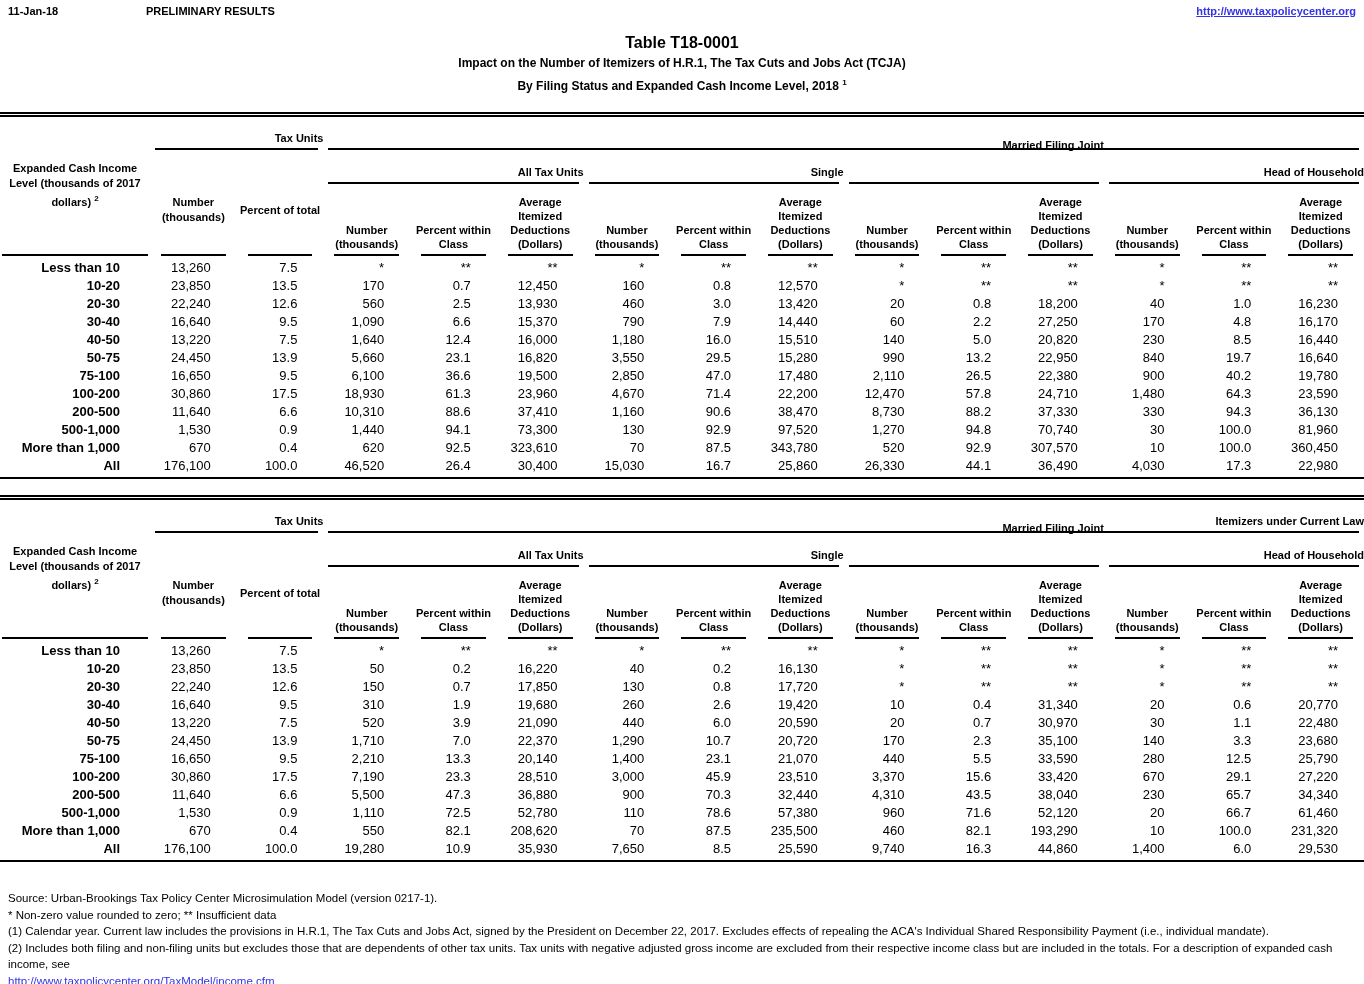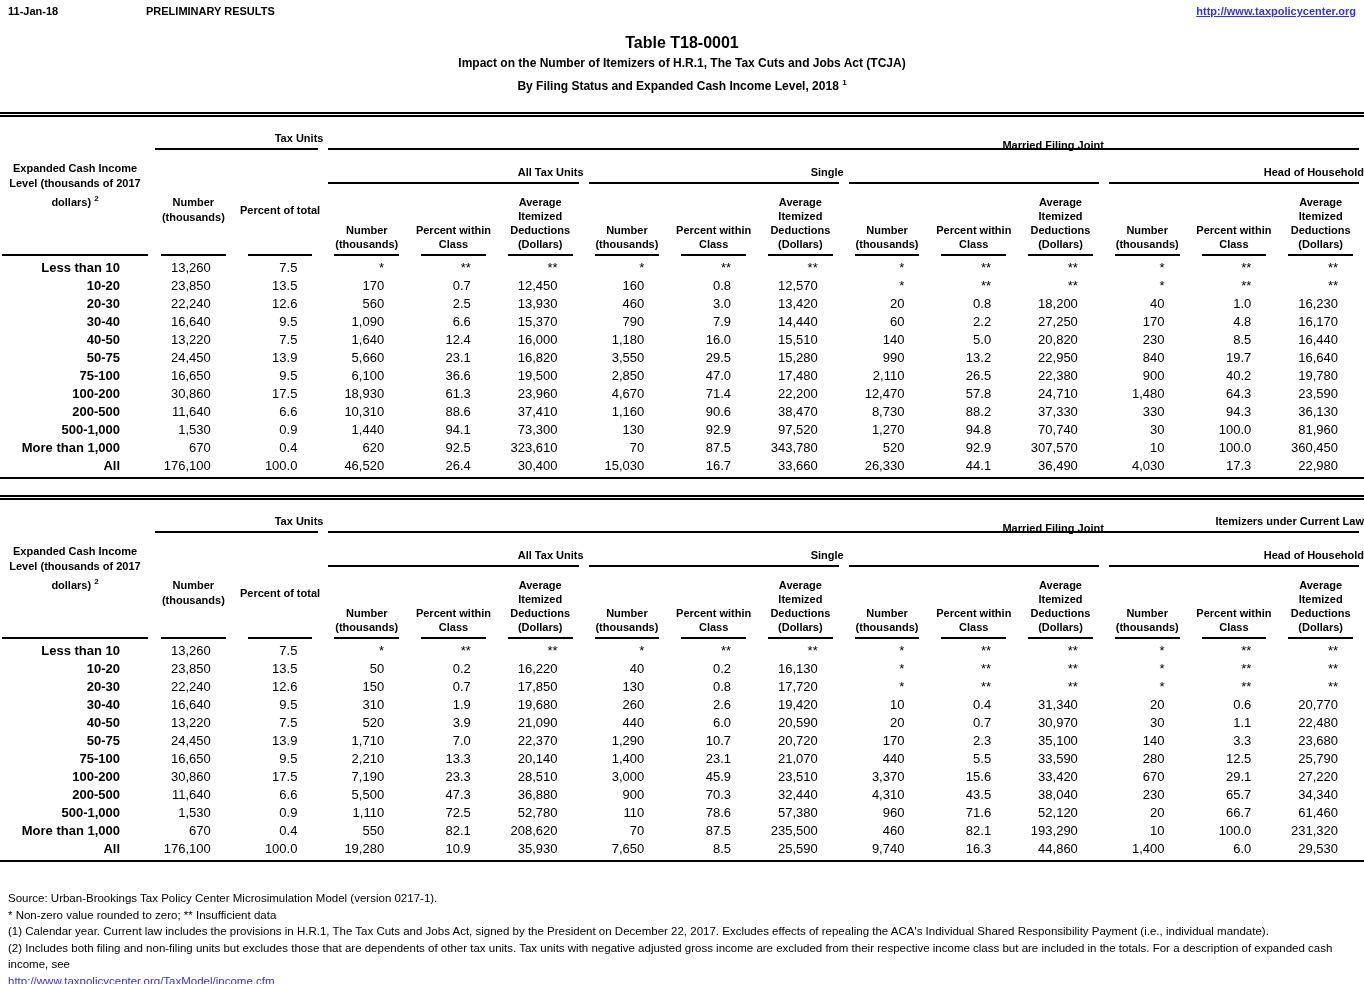--- a/index.html
+++ b/index.html
@@ -300,21 +300,21 @@
       <div class="num">100.0</div>
       <div class="num">360,450</div>
       <div class="rowlabel">All</div>
       <div class="num">176,100</div>
       <div class="num">100.0</div>
       <div class="num">46,520</div>
       <div class="num">26.4</div>
       <div class="num">30,400</div>
       <div class="num">15,030</div>
       <div class="num">16.7</div>
-      <div class="num">33,660</div>
+      <div class="num">25,860</div>
       <div class="num">26,330</div>
       <div class="num">44.1</div>
       <div class="num">36,490</div>
       <div class="num">4,030</div>
       <div class="num">17.3</div>
       <div class="num">22,980</div>
     </div>
 </div>
 
 <div class="tbl">

